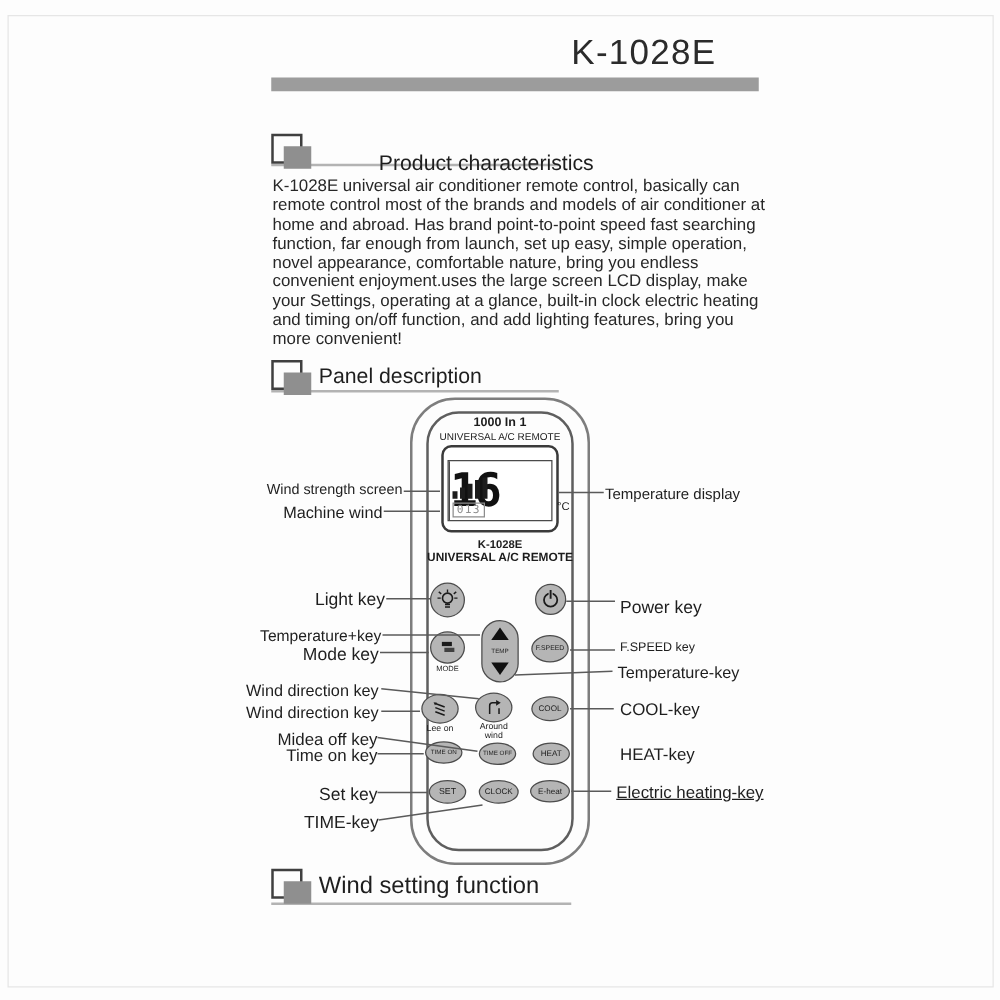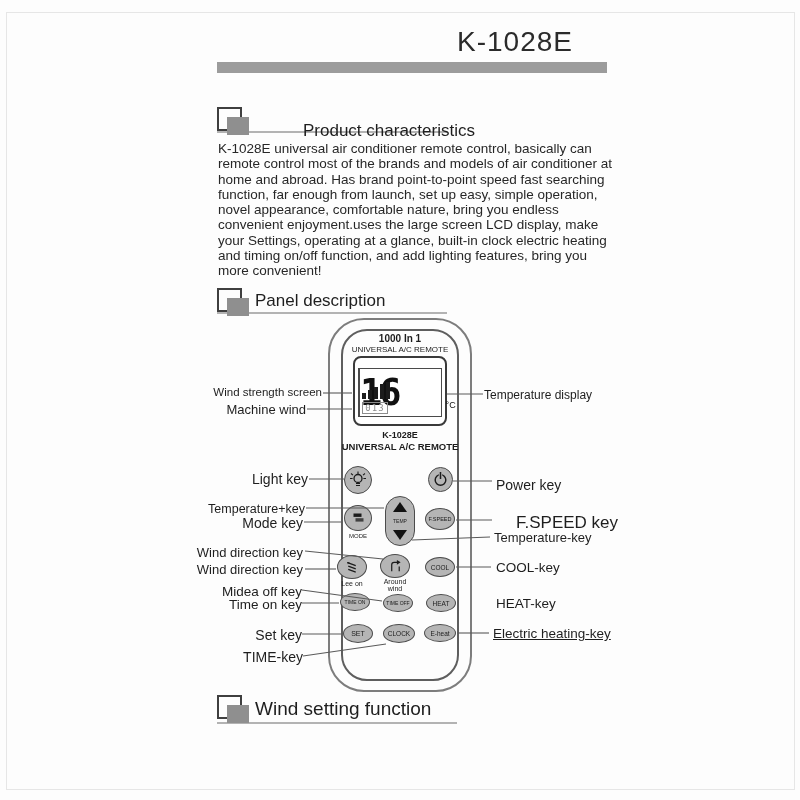--- a/index.html
+++ b/index.html
@@ -188,21 +188,21 @@
     <div class="cl" style="right:497px;top:515px;font-size:14px;">Mode key</div>
     <div class="cl" style="right:497px;top:545px;font-size:13px;">Wind direction key</div>
     <div class="cl" style="right:497px;top:562px;font-size:13px;">Wind direction key</div>
     <div class="cl" style="right:498px;top:584px;font-size:13.5px;">Midea off key</div>
     <div class="cl" style="right:498px;top:597px;font-size:13.5px;">Time on key</div>
     <div class="cl" style="right:498px;top:627px;font-size:14px;">Set key</div>
     <div class="cl" style="right:497px;top:649px;font-size:14px;">TIME-key</div>
 
     <div class="cr" style="left:484px;top:388px;font-size:12px;">Temperature display</div>
     <div class="cr" style="left:496px;top:477px;font-size:14px;">Power key</div>
-    <div class="cr" style="left:516px;top:513px;font-size:17px;">F.SPEED key</div>
+    <div class="cr" style="left:496px;top:513px;font-size:10px;">F.SPEED key</div>
     <div class="cr" style="left:494px;top:530px;font-size:13px;">Temperature-key</div>
     <div class="cr" style="left:496px;top:560px;font-size:13.5px;">COOL-key</div>
     <div class="cr" style="left:496px;top:596px;font-size:13.5px;">HEAT-key</div>
     <div class="cr" style="left:493px;top:626px;font-size:13.5px;text-decoration:underline;">Electric heating-key</div>
   </div>
 
   <div class="sec-underline" style="left:217px;top:722px;width:240px;"></div>
   <div class="sq-outline" style="left:217px;top:695px;"></div>
   <div class="sq-fill" style="left:227px;top:705px;"></div>
   <div class="sec-heading" style="left:255px;top:698px;font-size:19px;">Wind setting function</div>

